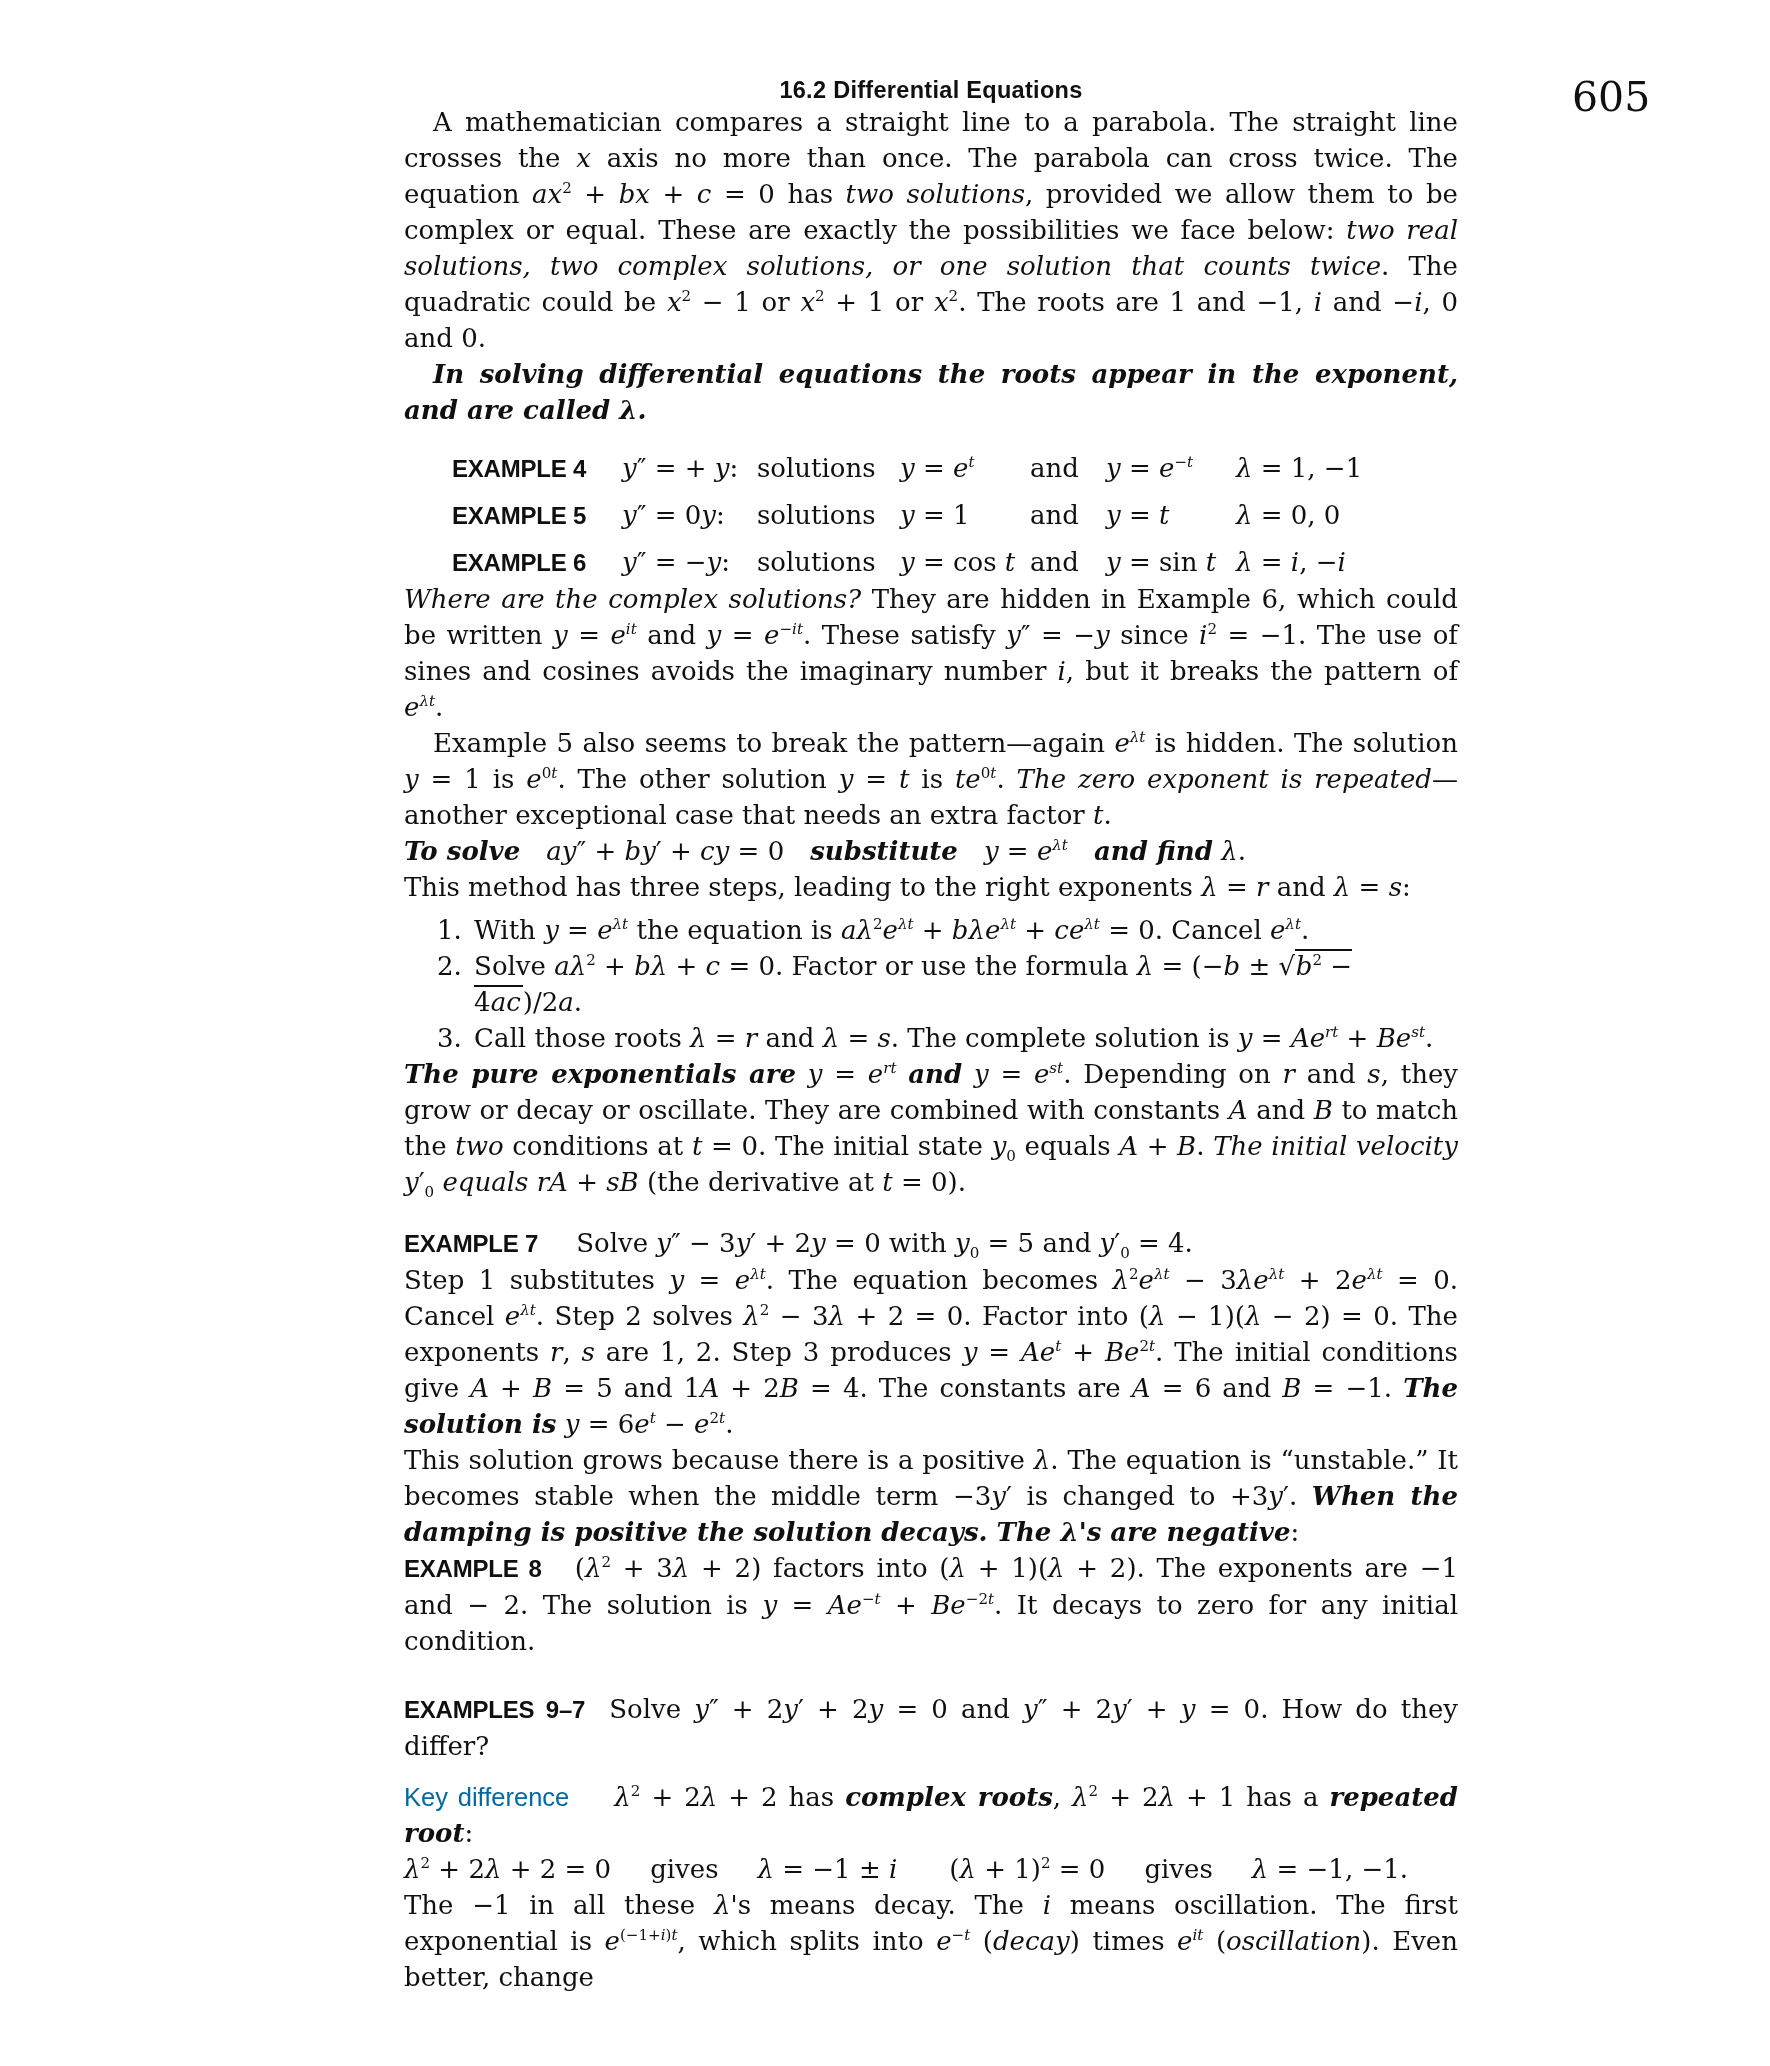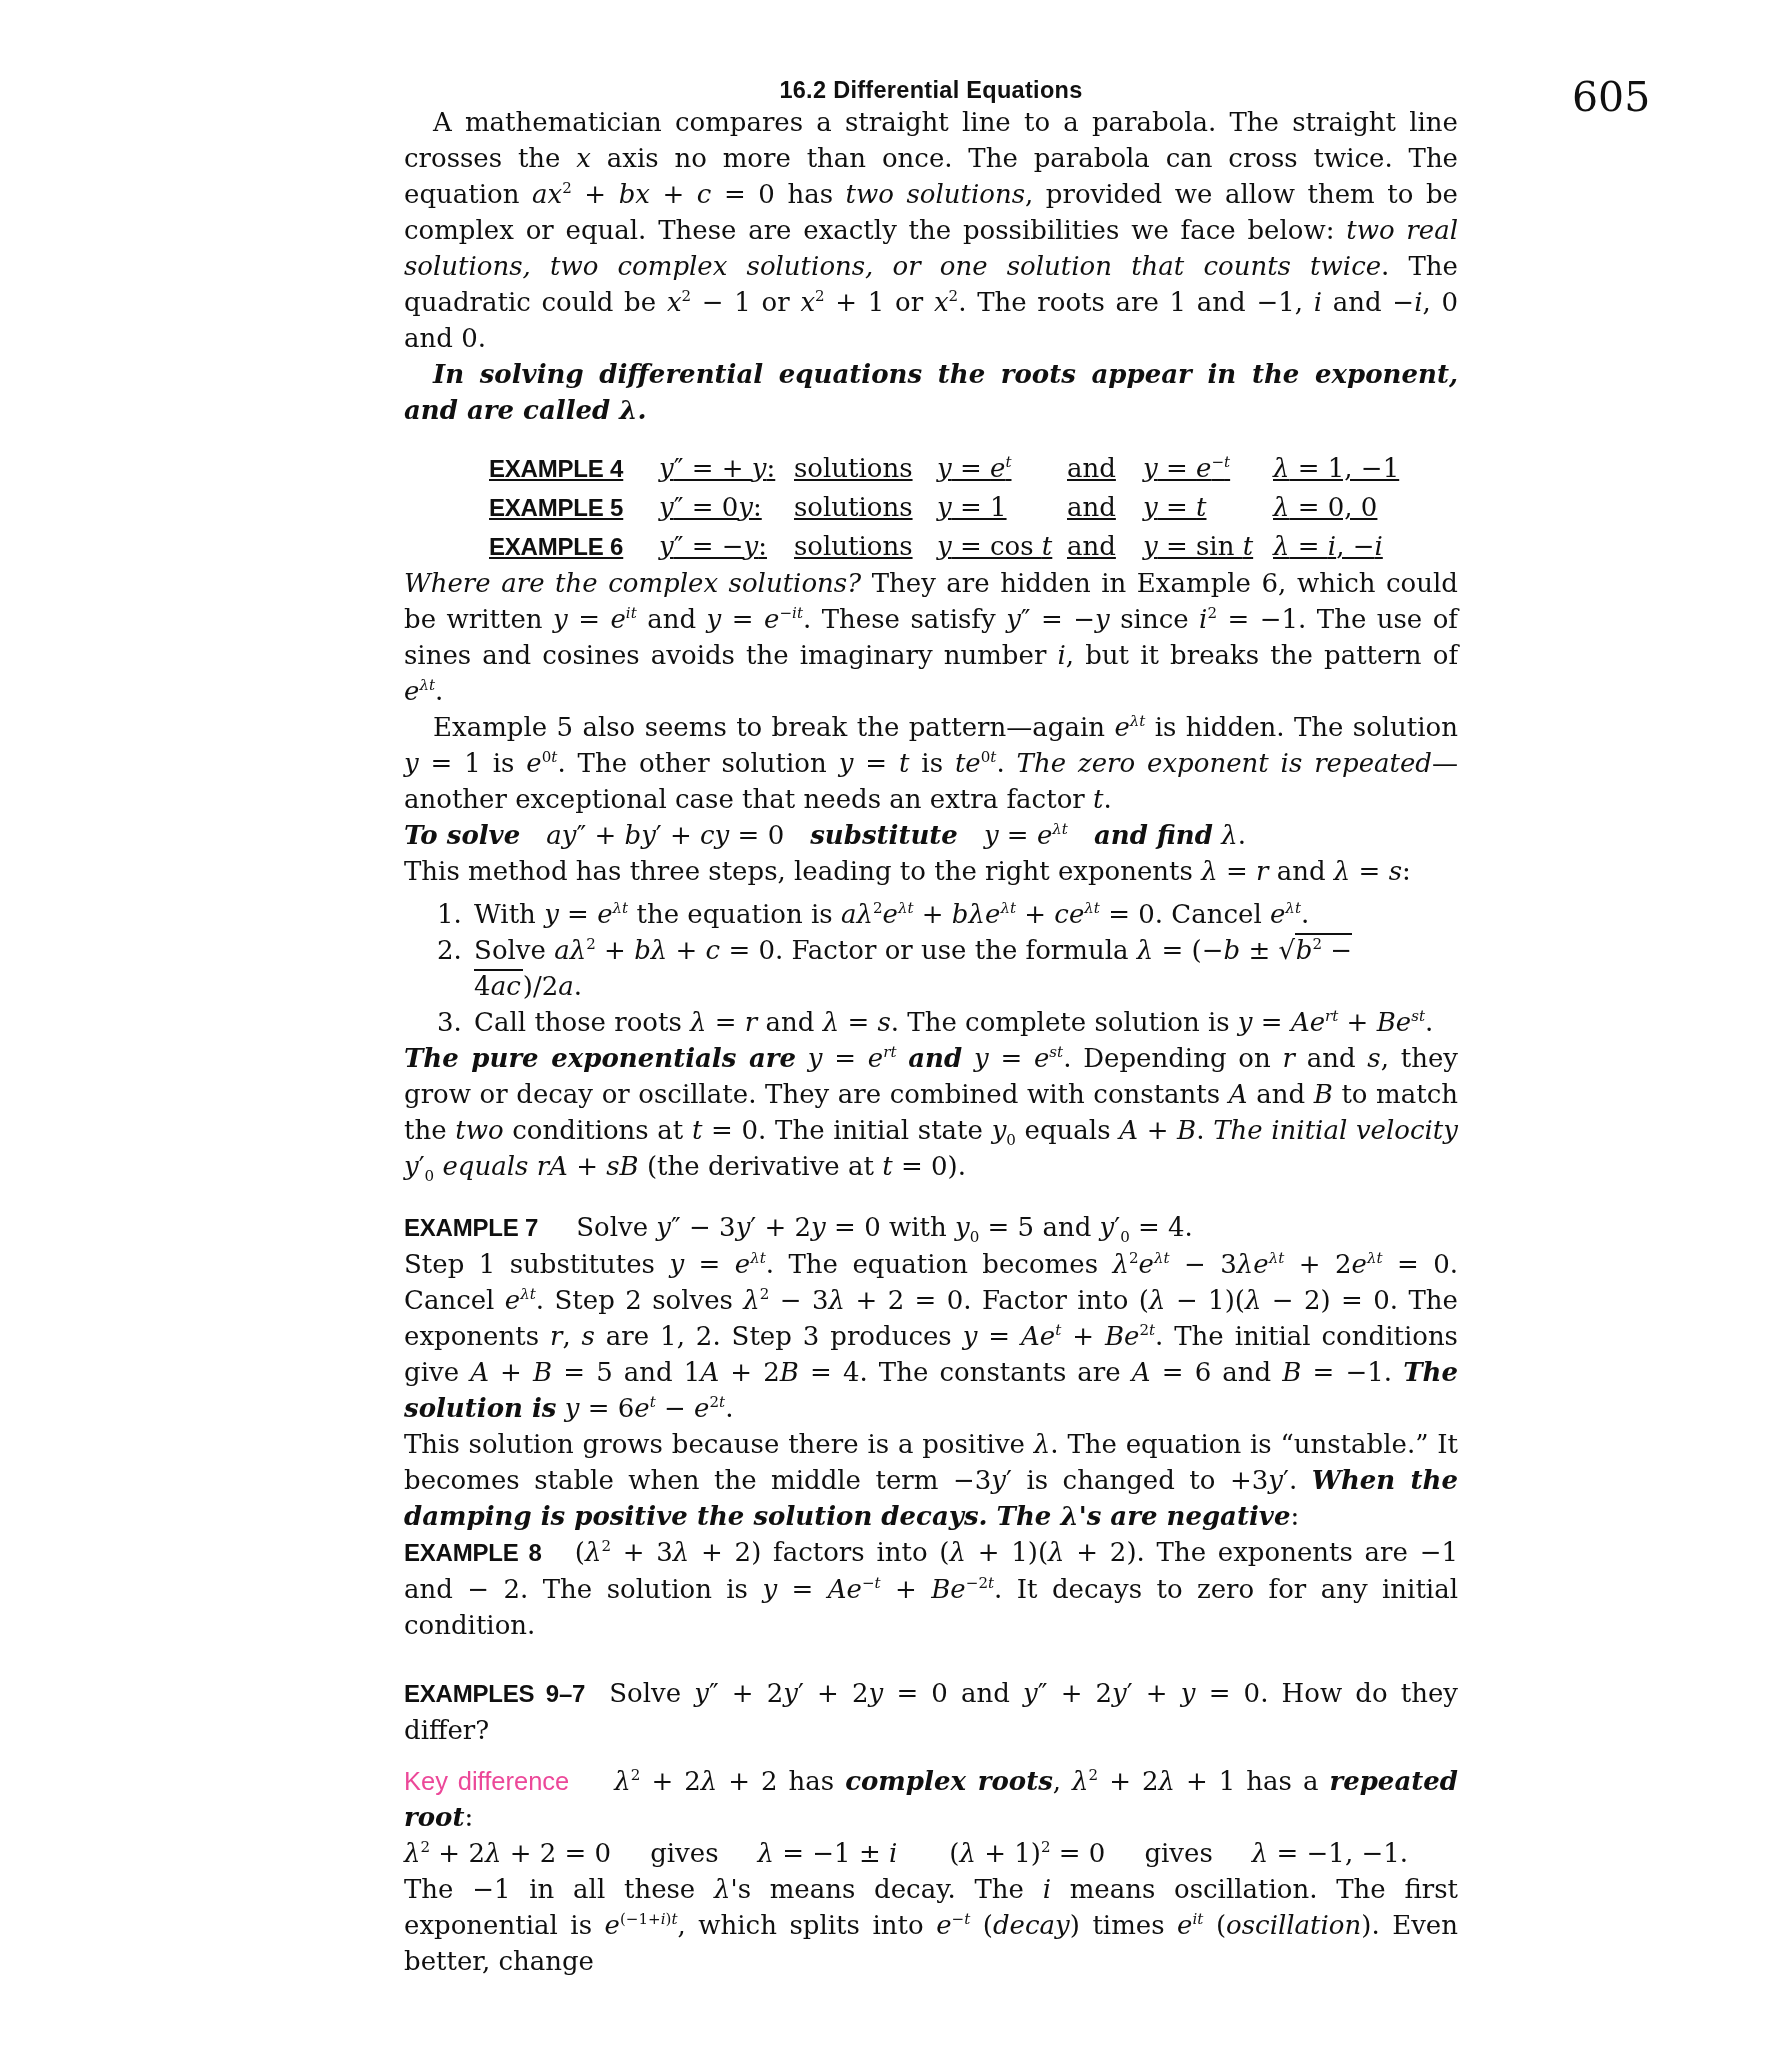--- a/index.html
+++ b/index.html
@@ -25,21 +25,21 @@
     font-family: "Liberation Sans", sans-serif;
     font-weight: 700; font-size: 23.5px; letter-spacing: 0.3px;
     line-height: 28px;
   }
   p.para { margin: 0; text-align: justify; }
   .indent { text-indent: 29px; }
   .mt-p1 { margin-top: 26px; }
   sup { font-size: 58%; vertical-align: super; line-height: 0; }
   sub { font-size: 58%; vertical-align: sub; line-height: 0; }
   .rad { border-top: 2.1px solid currentColor; padding: 0 2.1px 0 0.7px; }
-  .ex-table { margin: 22px 0 0 85px; display: grid; row-gap: 2px; text-decoration: underline; }
+  .ex-table { margin: 22px 0 0 48px; display: grid; row-gap: 10px; }
   .ex-row {
     display: grid;
     grid-template-columns: 170px 135px 143px 130px 76px 130px auto;
     align-items: baseline;
   }
   .ex-label, .inline-label {
     font-family: "Liberation Sans", sans-serif;
     font-weight: 700; font-size: 24px; letter-spacing: -0.2px;
     white-space: nowrap;
   }
@@ -55,21 +55,21 @@
   .ex7 .inline-label { margin-right: 38px; }
   .mt-steps { margin-top: 19.3px; }
   .mt-unstable { margin-top: 28px; }
   .ex8 { }
   .ex8 .inline-label { margin-right: 33px; }
   .ex910 { margin-top: 32px; }
   .ex910 .inline-label { margin-right: 24px; }
   .keydiff { margin-top: 15px; }
   .keydiff-label {
     font-family: "Liberation Sans", sans-serif;
-    font-weight: 400; font-size: 25.5px; color: #ec4899;
+    font-weight: 400; font-size: 25.5px; color: #0369a1;
     margin-right: 45px; white-space: nowrap;
   }
   .roots-line { margin: 18px 0 0 38px; }
   .mt-decay { margin-top: 15px; }
 </style>
 </head>
 <body>
 
 <div class="page">
   <div class="pagenum">605</div>

